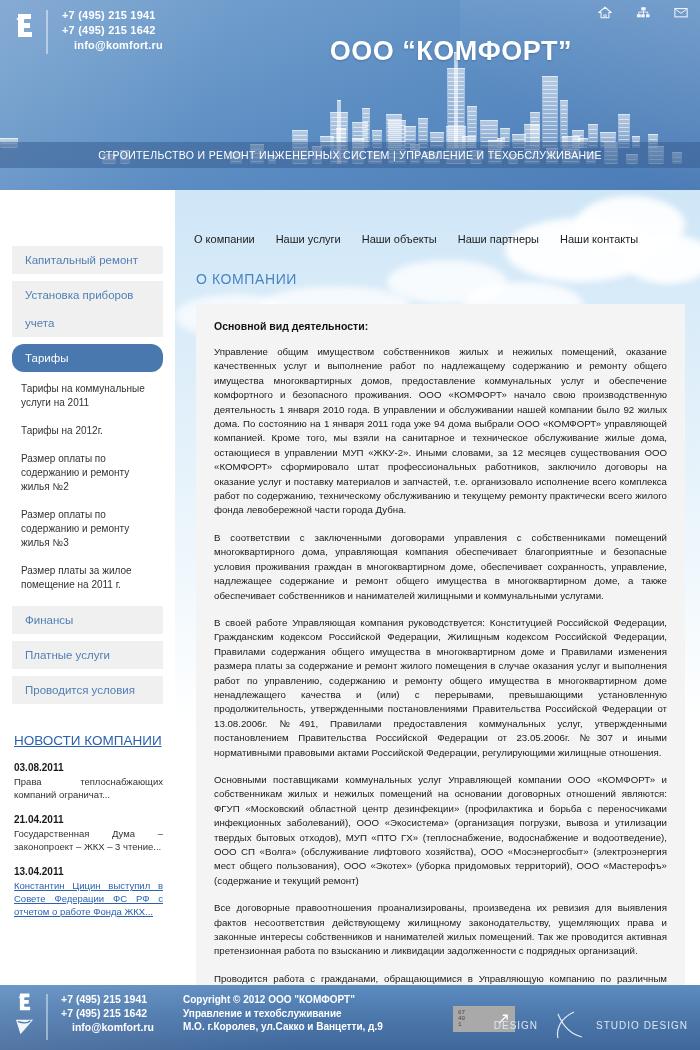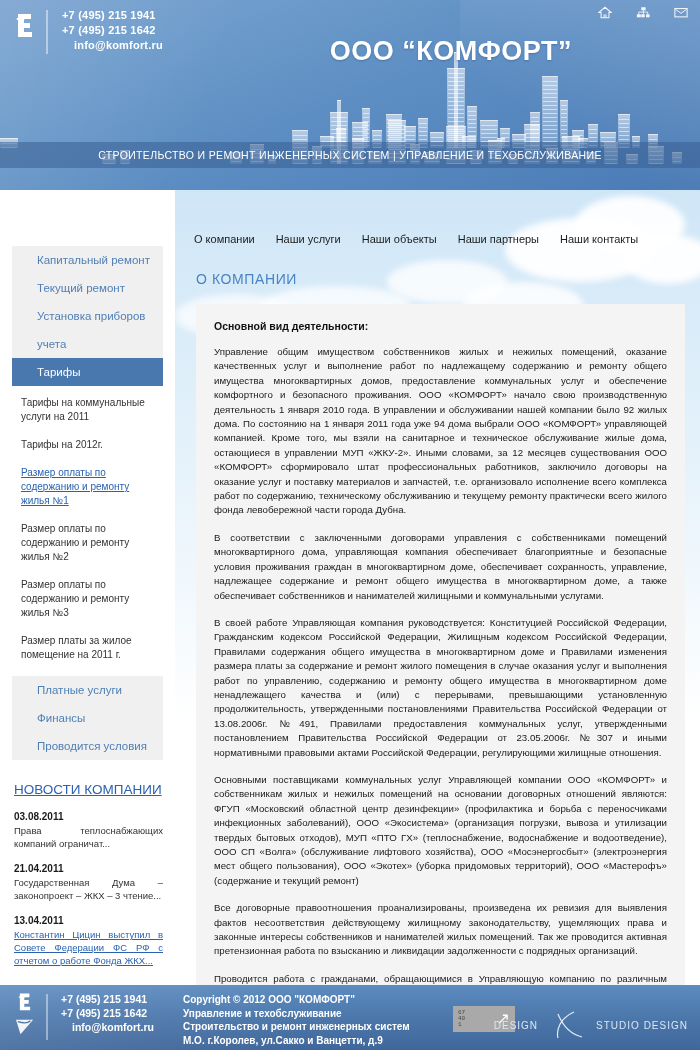--- a/index.html
+++ b/index.html
@@ -73,24 +73,24 @@
   }
 
   
   .body-wrap { position: absolute; top: 190px; left: 0; width: 700px; height: 795px; background: #ffffff; }
 
   
   .sidebar { position: absolute; top: 0; left: 0; width: 175px; height: 795px; background: #ffffff; padding: 56px 12px 0 12px; }
   .side-btn {
     display: block; width: 151px; min-height: 28px; line-height: 28px;
     background: #f0f0f0; color: #4f7fb5; font-size: 11.5px;
-    padding: 0 0 0 25px; cursor: pointer;
+    padding: 0 0 0 13px; margin-bottom: 7px; cursor: pointer;
     border: 0; text-align: left; text-decoration: none;
   }
-  .side-btn.active { background: #4878ae; color: #ffffff; }
+  .side-btn.active { background: #4878ae; color: #ffffff; border-radius: 12px; }
   .sub-list { margin: 10px 0 4px 0; }
   .sub-item {
     display: block; color: #333333; font-size: 10px; line-height: 14px;
     padding: 0 4px 0 9px; margin-bottom: 14px; cursor: pointer; text-decoration: none;
   }
   .sub-item.link { color: #2a62b0; text-decoration: underline; }
 
   .news-head {
     color: #2a62b0; font-size: 13.5px; text-decoration: underline;
     margin: 22px 0 14px 2px; display: inline-block; cursor: pointer;
@@ -258,35 +258,33 @@
     <div class="tagline-band">
       <div class="txt">СТРОИТЕЛЬСТВО И РЕМОНТ ИНЖЕНЕРНЫХ СИСТЕМ  |  УПРАВЛЕНИЕ И ТЕХОБСЛУЖИВАНИЕ</div>
     </div>
   </div>
 
   <div class="body-wrap">
 
     <div class="sidebar">
 
       <a class="side-btn">Капитальный ремонт</a>
-      <a class="side-btn">Текущий ремонт</a>
       <a class="side-btn">Установка приборов учета</a>
       <a class="side-btn active">Тарифы</a>
 
       <div class="sub-list">
         <a class="sub-item">Тарифы на коммунальные услуги на 2011</a>
         <a class="sub-item">Тарифы на 2012г.</a>
-        <a class="sub-item link">Размер оплаты по содержанию и ремонту жилья №1</a>
         <a class="sub-item">Размер оплаты по содержанию и ремонту жилья №2</a>
         <a class="sub-item">Размер оплаты по содержанию и ремонту жилья №3</a>
         <a class="sub-item">Размер платы за жилое помещение на 2011 г.</a>
       </div>
 
+      <a class="side-btn">Финансы</a>
       <a class="side-btn">Платные услуги</a>
-      <a class="side-btn">Финансы</a>
       <a class="side-btn">Проводится условия</a>
 
       <a class="news-head">НОВОСТИ КОМПАНИИ</a>
 
       <div class="news-item">
         <div class="news-date">03.08.2011</div>
         <div class="news-text">Права теплоснабжающих компаний ограничат...</div>
       </div>
       <div class="news-item">
         <div class="news-date">21.04.2011</div>
@@ -353,21 +351,20 @@
       <div class="foot-contact">
         <div>+7 (495) 215 1941</div>
         <div>+7 (495) 215 1642</div>
         <div class="mail">info@komfort.ru</div>
       </div>
     </div>
 
     <div class="foot-copy">
       <div>Copyright © 2012 ООО "КОМФОРТ"</div>
       <div>Управление и техобслуживание</div>
-      <div>Строительство и ремонт инженерных систем</div>
       <div>М.О. г.Королев, ул.Сакко и Ванцетти, д.9</div>
     </div>
   </div>
 
   <div class="counter">
     <div class="digits">67<br>40<br>1</div>
     <div class="arrow">↗</div>
   </div>
 
   <div class="studio">

